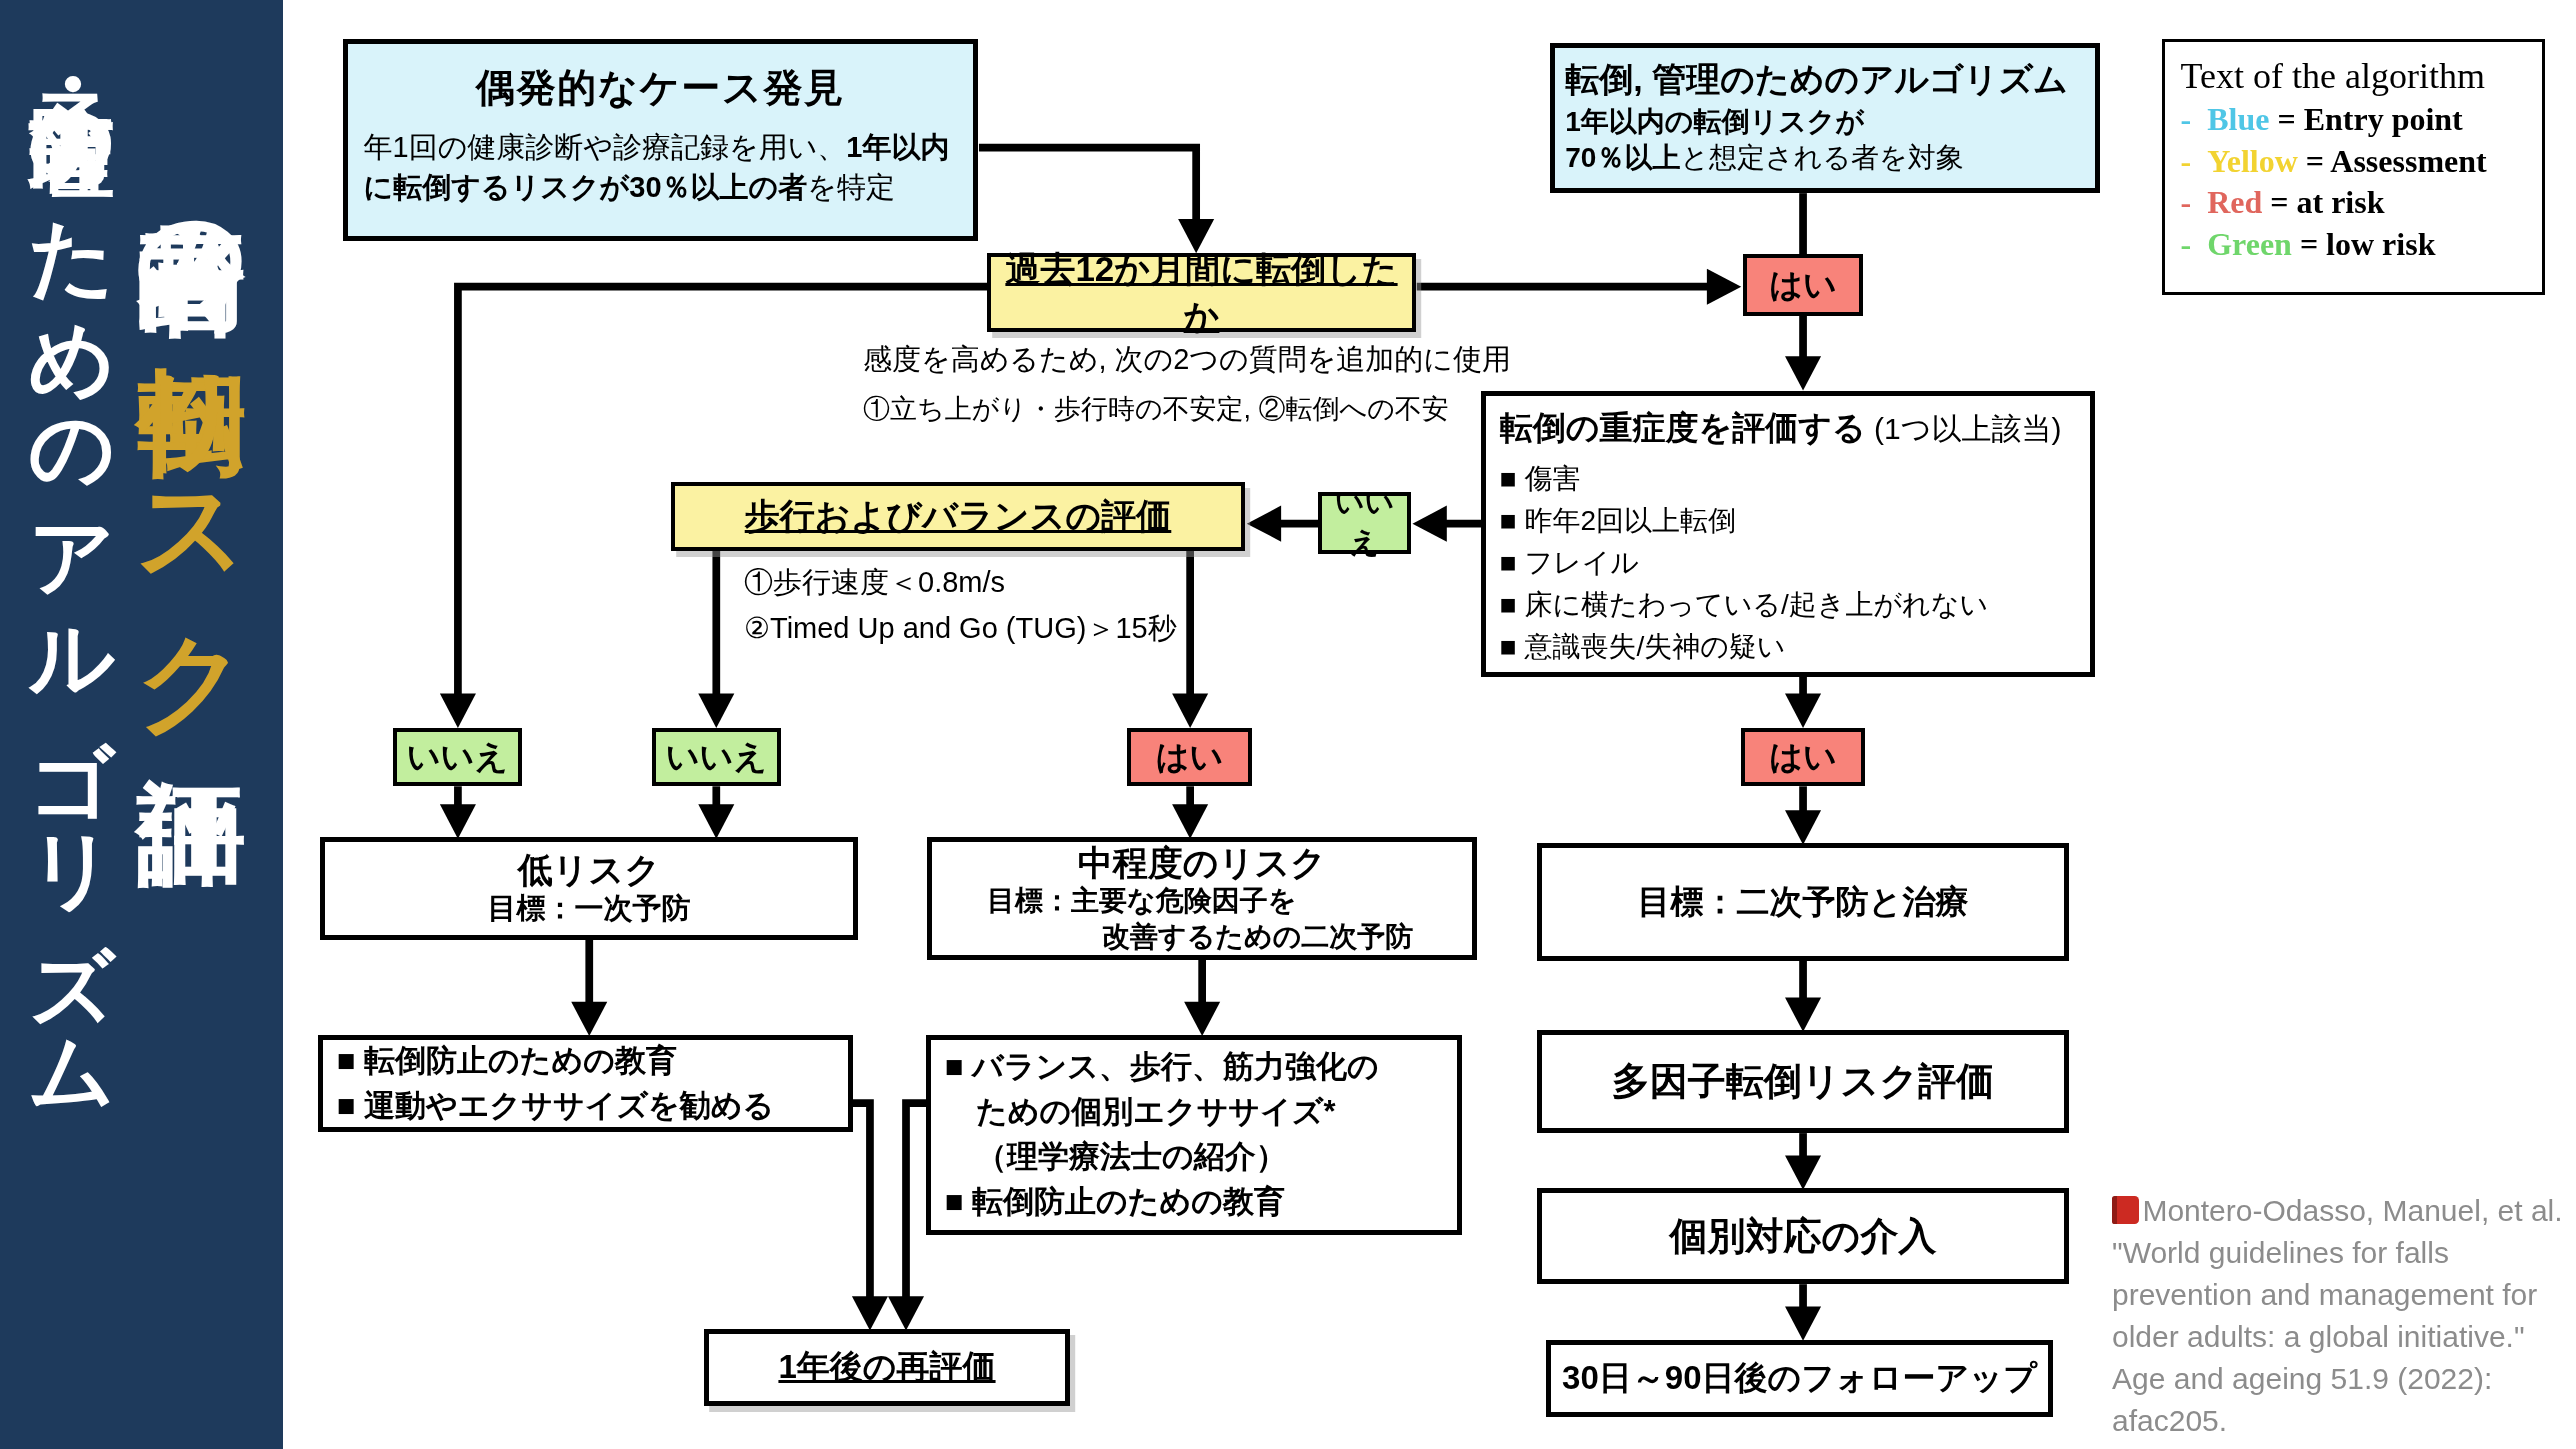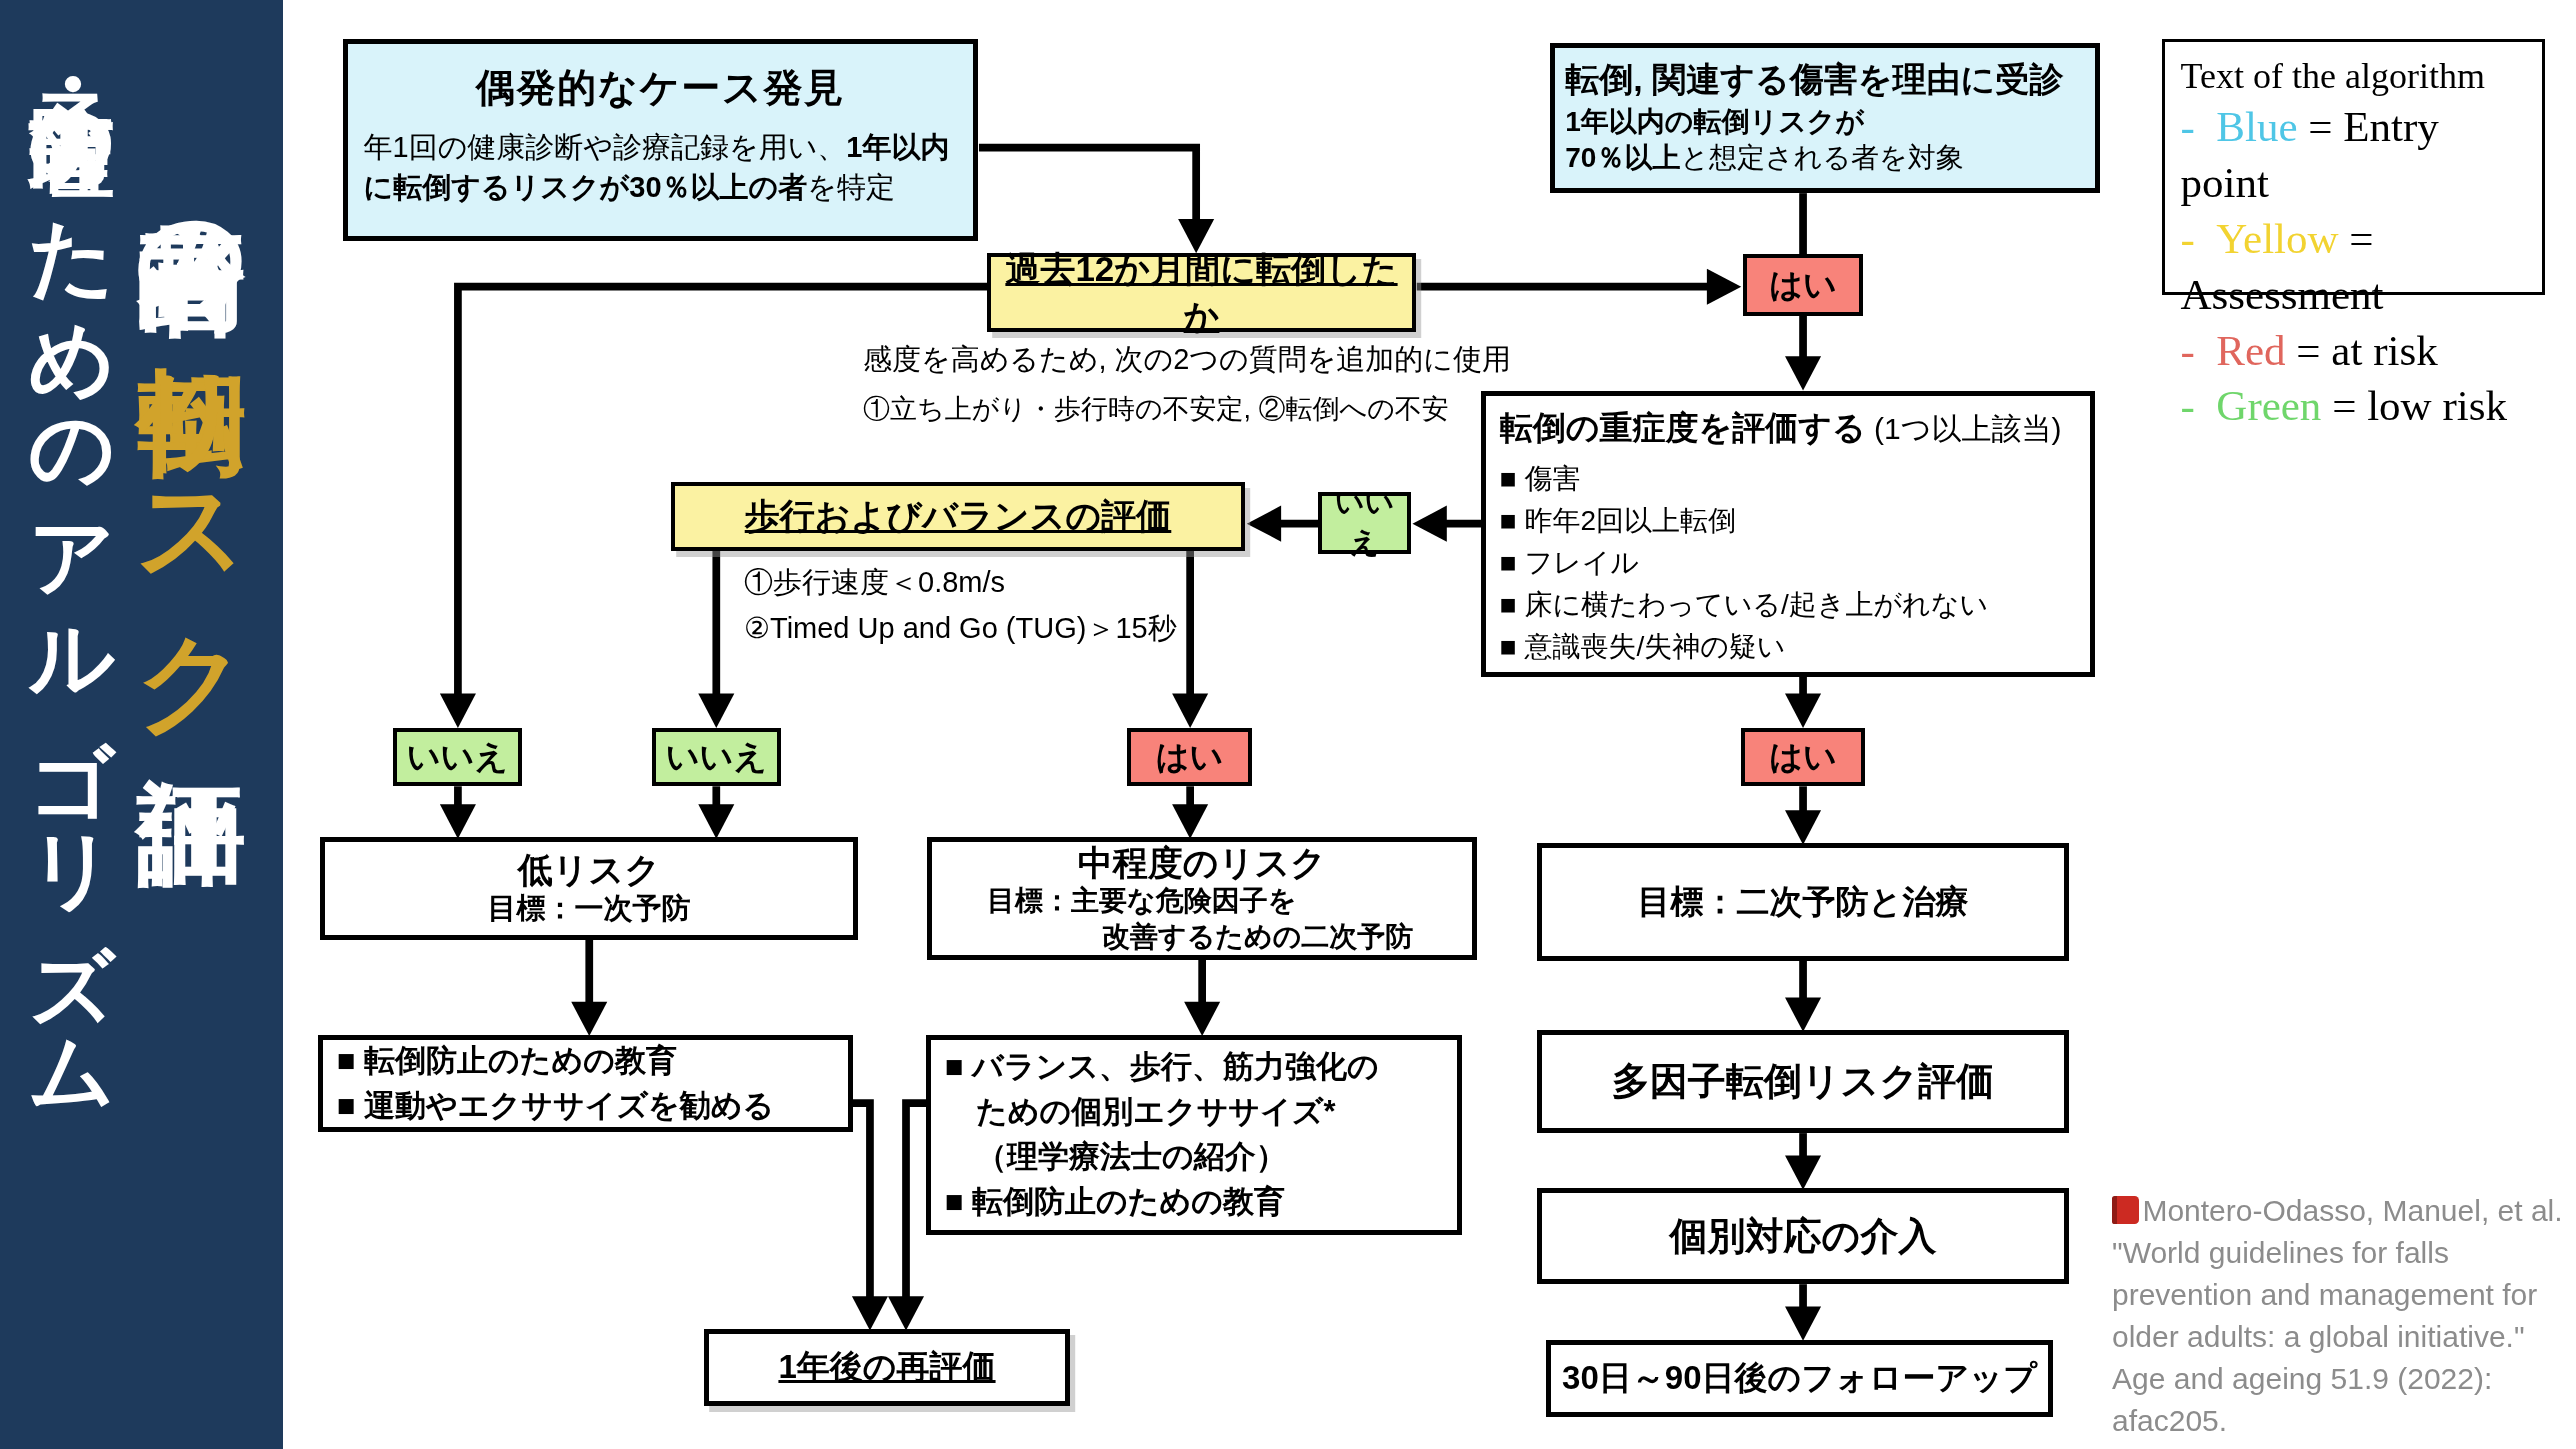--- a/index.html
+++ b/index.html
@@ -45,21 +45,21 @@
   .out-goal{font-size:29px;font-weight:700;text-align:center;line-height:1.3;}
   .q-goal-l{font-size:28px;font-weight:700;text-align:left;padding-left:55px;line-height:1.28;}
   .q-goal-l.ind{padding-left:170px;}
   .iv-line{font-size:31px;font-weight:700;line-height:1.45;padding-left:13.7px;}
   .iv-line.ind{padding-left:45px;}
   .chain-label{font-size:38px;font-weight:700;}
   .small-label{font-size:33px;font-weight:700;}
   
   .legend{font-family:"Liberation Serif",serif;padding:12px 8.6px 0 15.5px;}
   .legend-title{font-size:36px;line-height:1.25;}
-  .legend-item{font-size:43px;line-height:1.3;}
+  .legend-item{font-size:32px;line-height:1.3;font-weight:bold;}
   .c-blue{color:#4fc6e6;}
   .c-yellow{color:#f2d331;}
   .c-red{color:#e0665d;}
   .c-green{color:#6fd66b;}
   
   .citation{position:absolute;z-index:2;width:459px;font-size:30px;line-height:1.40;color:#8c8c8c;}
   .book-icon{display:inline-block;width:22px;height:27.5px;background:#cc2a22;border-left:5.2px solid #8f1b15;
              border-radius:2.6px 4.3px 4.3px 2.6px;vertical-align:-2.6px;margin-right:3.4px;}
 </style>
 </head>
@@ -117,21 +117,21 @@
       <span>高齢者の</span><span class="gold">転倒リスク</span><span>評価</span>
     </div>
   </aside>
 
   <div class="node fill-blue" style="left:343px;top:39px;width:635px;height:202px;">
     <div class="case-title">偶発的なケース発見</div>
     <div class="case-body"><span>年1回の健康診断や診療記録を用い、</span><span class="bold">1年以内に転倒するリスクが30％以上の者</span><span>を特定</span></div>
   </div>
 
   <div class="node fill-blue" style="left:1550px;top:43px;width:550px;height:150px;">
-    <div class="present-title">転倒, 関連する傷害を理由に受診</div>
+    <div class="present-title">転倒, 管理のためのアルゴリズム</div>
     <div class="present-line bold">1年以内の転倒リスクが</div>
     <div class="present-line"><span class="bold">70％以上</span><span>と想定される者を対象</span></div>
   </div>
 
   <div class="node b4 legend" style="left:2162px;top:39px;width:383px;height:256px;">
     <div class="legend-title">Text of the algorithm</div>
     <div class="legend-item"><span class="c-blue">-</span>&nbsp;&nbsp;<span class="c-blue">Blue</span><span> = Entry point</span></div>
     <div class="legend-item"><span class="c-yellow">-</span>&nbsp;&nbsp;<span class="c-yellow">Yellow</span><span> = Assessment</span></div>
     <div class="legend-item"><span class="c-red">-</span>&nbsp;&nbsp;<span class="c-red">Red</span><span> = at risk</span></div>
     <div class="legend-item"><span class="c-green">-</span>&nbsp;&nbsp;<span class="c-green">Green</span><span> = low risk</span></div>

